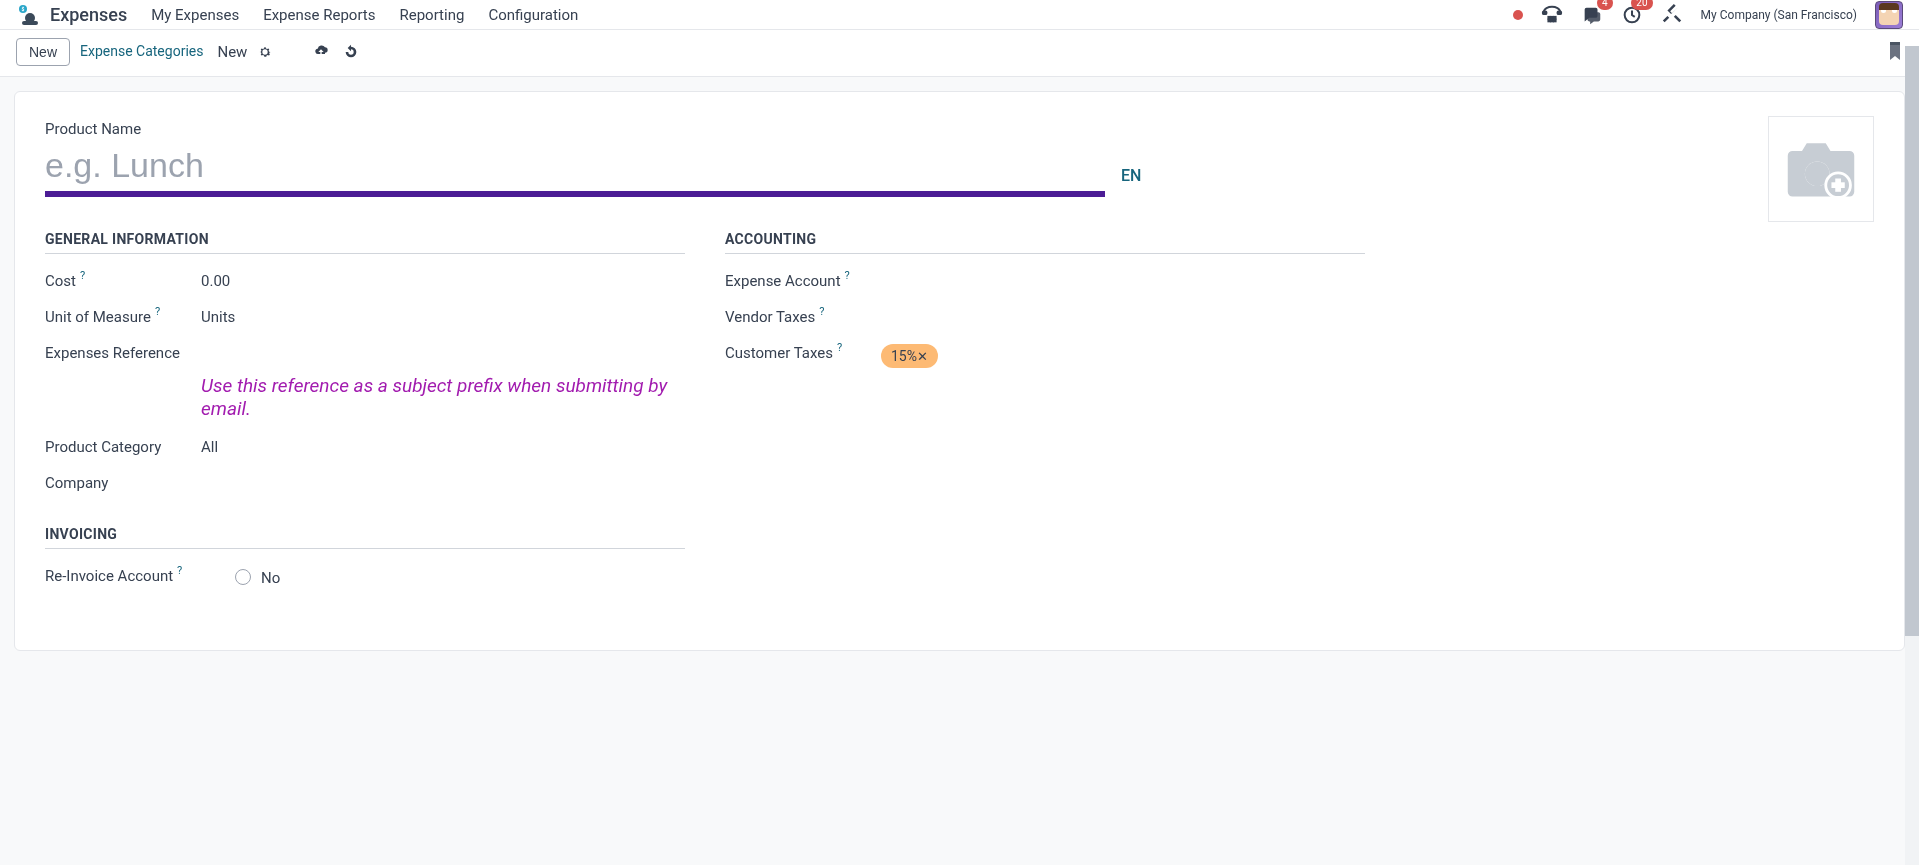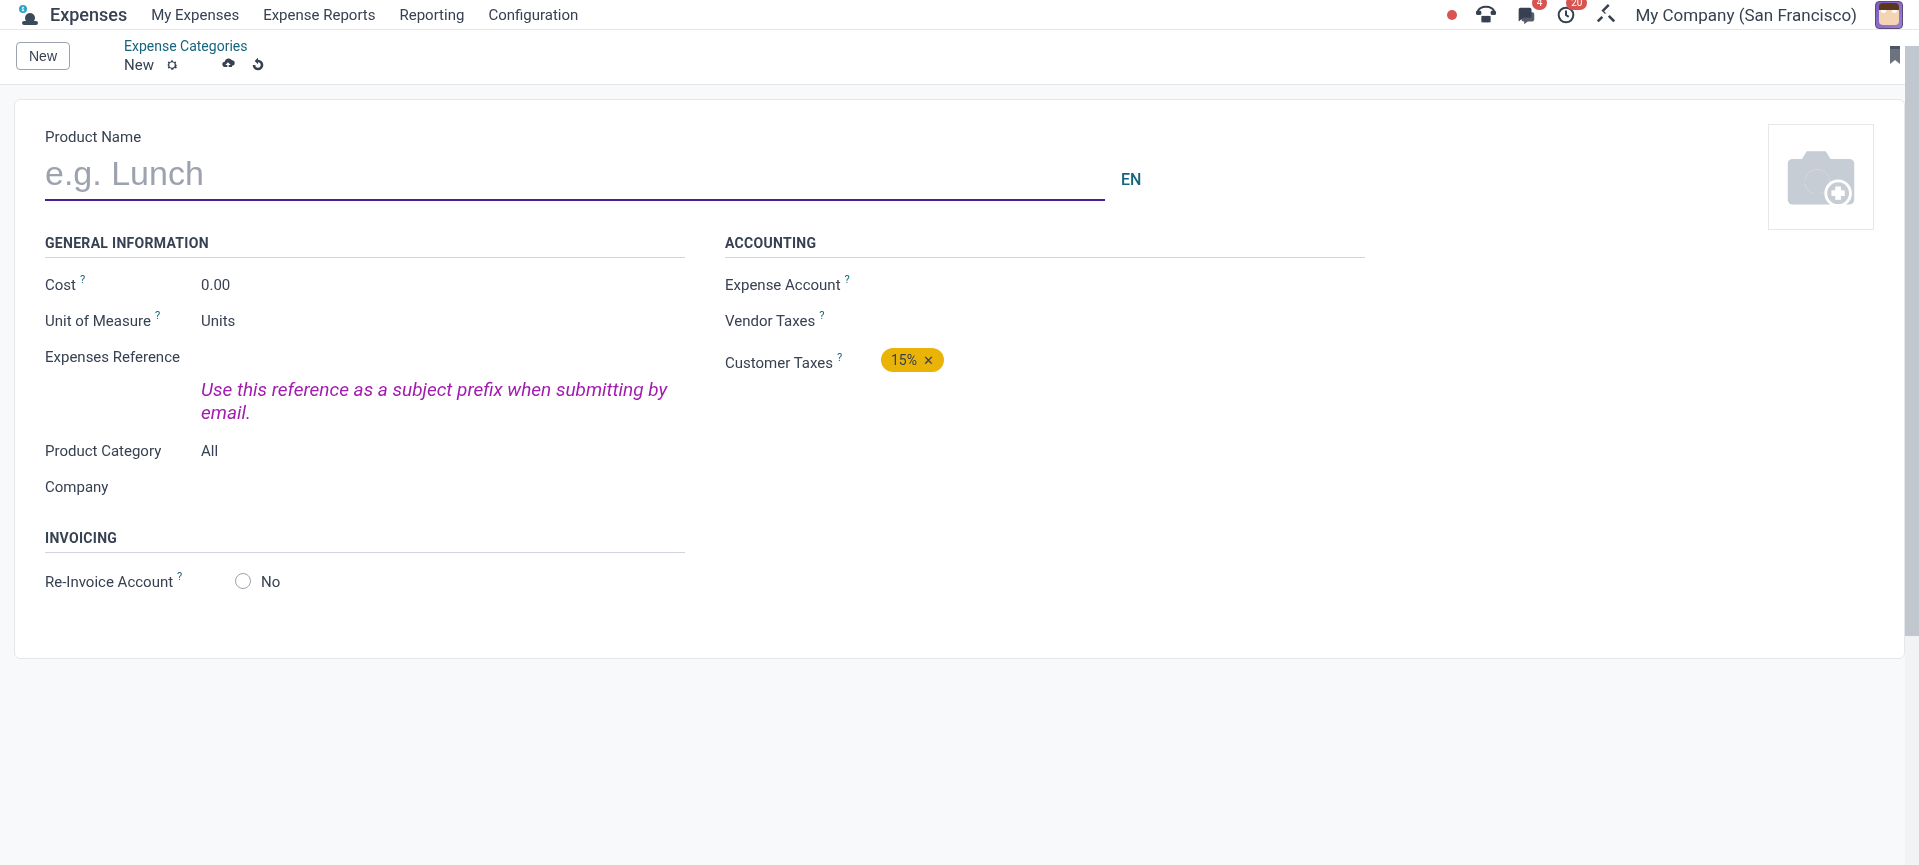--- a/index.html
+++ b/index.html
@@ -49,21 +49,21 @@
   top: -8px; right: -10px;
   background: #d9534f;
   color: #fff;
   border-radius: 10px;
   font-size: 10px;
   padding: 1px 5px;
   min-width: 14px;
   text-align: center;
   line-height: 12px;
 }
-.company-name { font-size: 17px; color: #374151; }
+.company-name { font-size: 12px; color: #374151; }
 .avatar {
   width: 28px; height: 28px;
   border-radius: 4px;
   background: linear-gradient(135deg,#7b5cb8,#9b7dd6);
   display: flex; align-items: center; justify-content: center;
   overflow: hidden;
   border: 1px solid #5a4a7a;
 }
 .avatar-inner {
   width: 20px; height: 20px;
@@ -90,21 +90,21 @@
 }
 .new-btn {
   border: 1px solid #9ca3af;
   background: #fff;
   padding: 5px 12px;
   border-radius: 4px;
   font-size: 14px;
   color: #374151;
   cursor: pointer;
 }
-.breadcrumb-col { display: flex; flex-direction: column; gap: 2px; margin-left: 44px; }
+.breadcrumb-col { display: flex; flex-direction: row; gap: 14px; }
 .breadcrumb-link { color: #17657d; font-size: 14px; cursor: pointer; }
 .breadcrumb-row { display: flex; align-items: center; gap: 10px; }
 .breadcrumb-current { color: #374151; font-size: 15px; }
 .small-icon { cursor: pointer; color: #374151; }
 .small-icon svg { width: 16px; height: 16px; display: block; }
 .breadcrumb-icons-right { margin-left: 30px; display: flex; gap: 14px; }
 .bookmark-icon { margin-left: auto; cursor: pointer; }
 .bookmark-icon svg { width: 16px; height: 22px; }
 
 .main {
@@ -117,21 +117,21 @@
   padding: 28px 30px 40px;
   min-height: 560px;
   position: relative;
 }
 .product-label { font-size: 15px; color: #374151; margin-bottom: 6px; }
 .name-row { display: flex; align-items: flex-end; gap: 16px; }
 .name-input {
   flex: 1;
   max-width: 1060px;
   border: none;
-  border-bottom: 2px solid #4c1d95;
+  border-bottom: 6px solid #4c1d95;
   font-size: 34px;
   padding: 2px 0 6px;
   outline: none;
   color: #374151;
   background: transparent;
 }
 .name-input::placeholder { color: #9ca3af; font-style: normal; }
 .lang-badge {
   color: #17657d;
   font-size: 16px;
@@ -159,21 +159,21 @@
   font-size: 14px;
   font-weight: 700;
   letter-spacing: 0.3px;
   color: #374151;
   border-bottom: 1px solid #d1d5db;
   padding-bottom: 6px;
   margin-bottom: 18px;
 }
 .field-row {
   display: flex;
-  align-items: flex-end;
+  align-items: flex-start;
   margin-bottom: 18px;
 }
 .field-label {
   width: 156px;
   font-size: 15px;
   color: #374151;
   display: flex;
   align-items: flex-start;
 }
 .help-q {
@@ -192,26 +192,25 @@
   font-style: italic;
   color: #a21caf;
   font-size: 19px;
   margin-left: 156px;
   margin-top: -6px;
   margin-bottom: 18px;
 }
 .tag-pill {
   display: inline-flex;
   align-items: center;
-  background: #eab308;
+  background: #fdba74;
   border-radius: 14px;
   padding: 4px 10px;
   font-size: 14px;
   color: #374151;
-  gap: 6px;
 }
 .tag-pill .x { cursor: pointer; font-size: 13px; color: #374151; }
 .radio {
   width: 16px; height: 16px;
   border: 1.5px solid #9ca3af;
   border-radius: 50%;
   display: inline-block;
   margin-right: 10px;
   position: relative;
   top: 2px;

